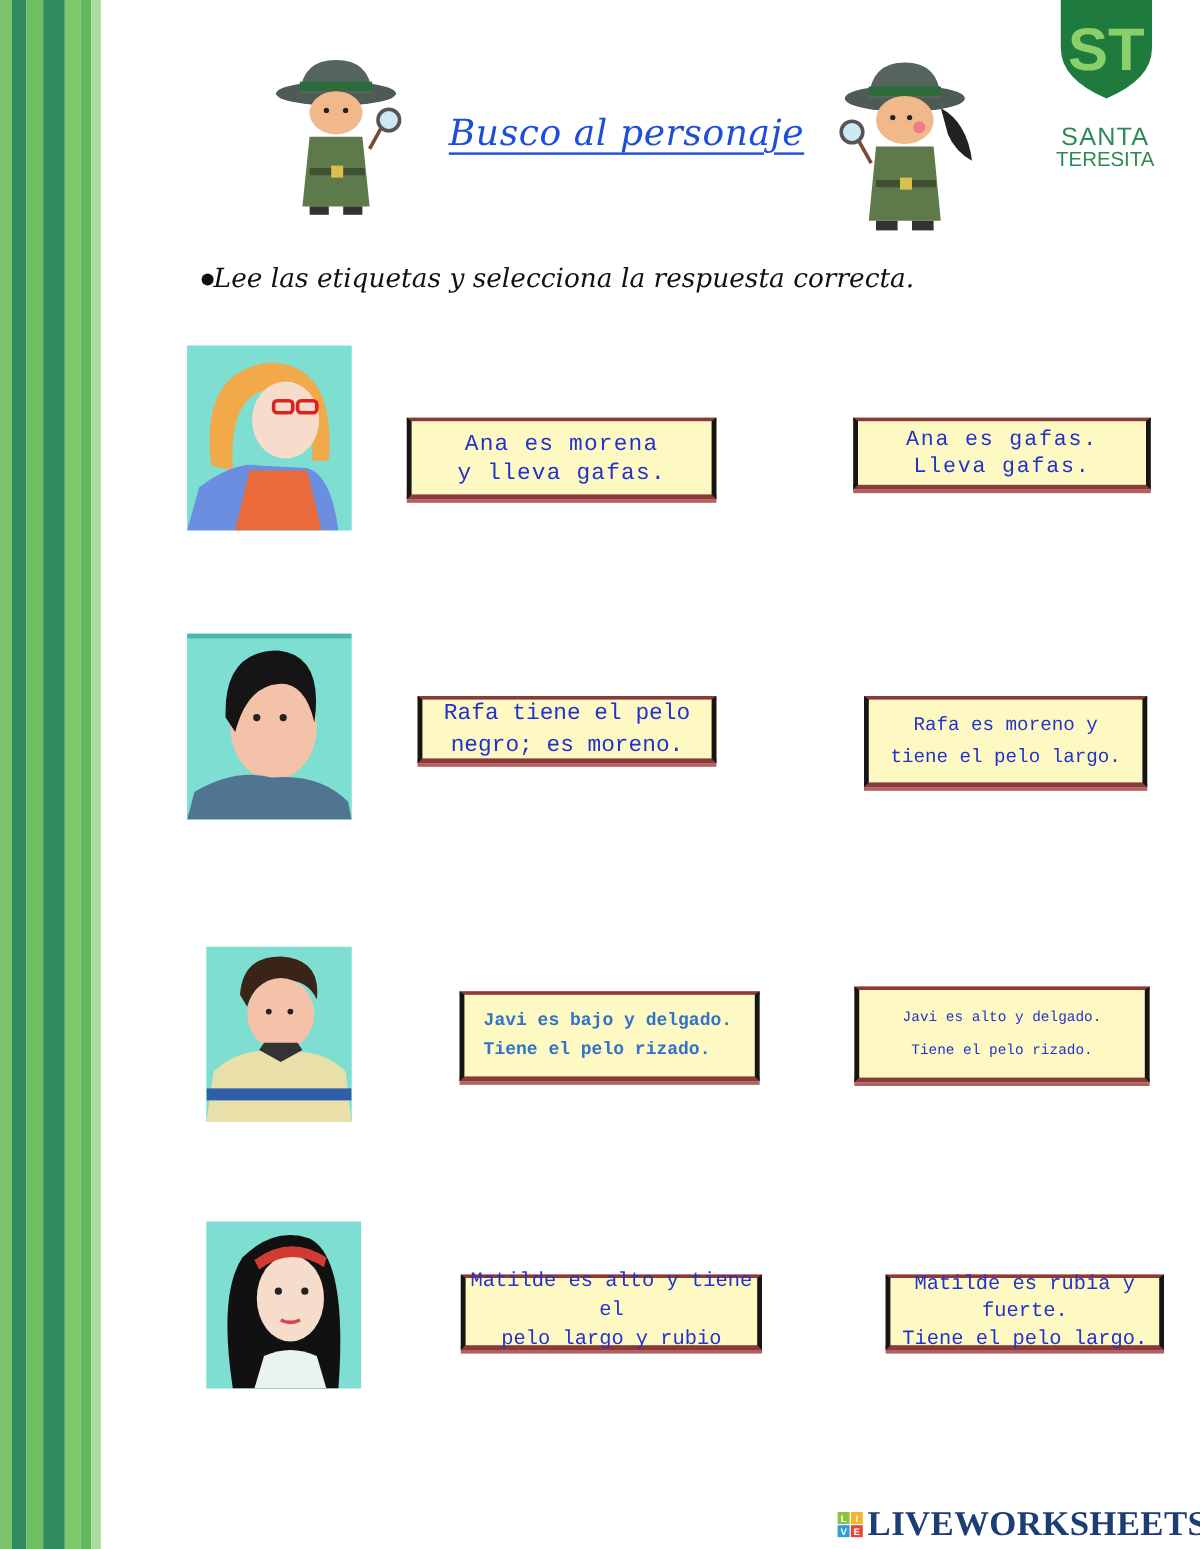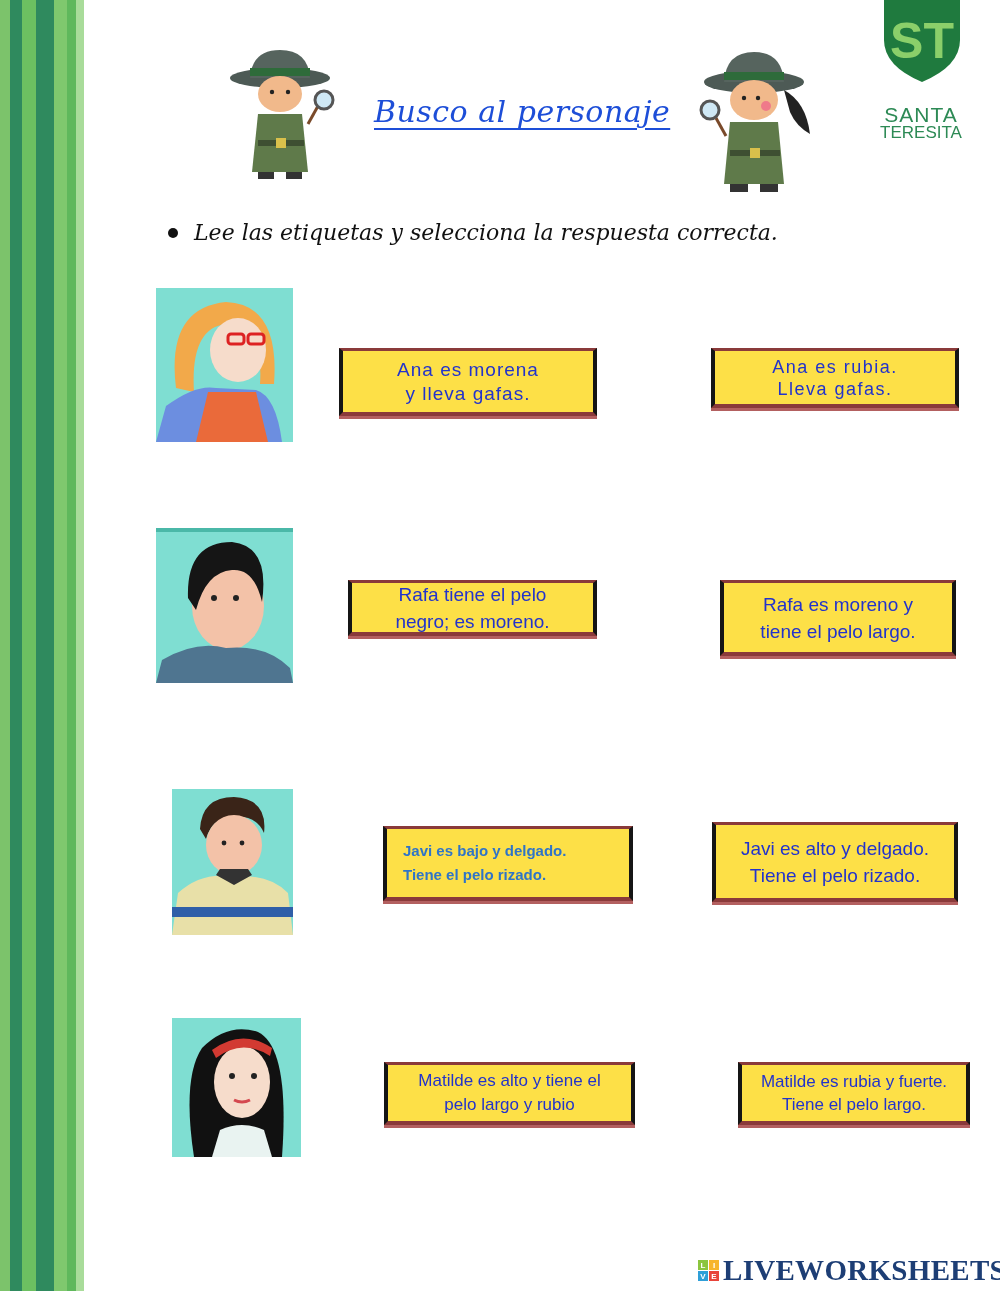--- a/index.html
+++ b/index.html
@@ -14,44 +14,44 @@
     .title {
       position: absolute; left: 374px; top: 94px;
       font-family: "DejaVu Serif", serif; font-style: italic;
       font-size: 30px; color: #1d4ed8; text-decoration: underline;
       text-underline-offset: 6px; text-decoration-thickness: 2px;
       letter-spacing: 0.5px;
     }
     .instruction {
       position: absolute; left: 168px; top: 220px;
       font-family: "DejaVu Serif", serif; font-style: italic;
-      font-size: 22px; color: #111; display: flex; align-items: center; gap: 16px;
+      font-size: 22px; color: #111; display: flex; align-items: center; 
     }
     .bullet { width: 10px; height: 10px; border-radius: 50%; background: #111; }
 
     
     .logo { position: absolute; left: 872px; top: 0; width: 100px; height: 130px; }
     .logo-text { position: absolute; left: 880px; top: 86px; font-family: "Liberation Sans", sans-serif; color: #2d8a55; line-height: 18px; text-align: center; width: 82px; margin-top: 20px; }
     .logo-text .l1 { font-size: 21px; letter-spacing: 1px; }
     .logo-text .l2 { font-size: 17px; }
 
     
     .detective { position: absolute; }
 
     
     .portrait { position: absolute; background: #7fded2; overflow: hidden; }
 
     
     .card {
-      position: absolute; background: #fde047;
+      position: absolute; background: #fef9c3;
       border-top: 3px solid #8a3a3a; border-bottom: 4px solid #8a3a3a;
       border-left: 4px solid #151515; border-right: 4px solid #151515;
       box-shadow: 0 3px 0 #b36060;
       display: flex; align-items: center; justify-content: center; text-align: center;
-      font-family: Liberation Sans, sans-serif; color: #2233cc;
+      font-family: Liberation Mono, monospace; color: #2233cc;
       cursor: pointer;
     }
     .card .line { display: block; }
 
     .footer-logo { position: absolute; left: 698px; top: 1254px; display: flex; align-items: center; gap: 4px; }
     .live-blocks { display: grid; grid-template-columns: 10px 10px; grid-template-rows: 10px 10px; gap: 1px; }
     .live-blocks span { font-size: 8px; font-weight: bold; color: #fff; display: flex; align-items: center; justify-content: center; font-family: "Liberation Sans", sans-serif; }
     .lw-text { font-family: Liberation Serif, serif; font-weight: bold; font-size: 29px; color: #1d3e75; letter-spacing: 0.3px; }
   </style>
 </head>
@@ -127,41 +127,41 @@
   <path d="M40 154 L52 104 L100 104 L112 154 Z" fill="#ea6a3a"></path>
 </svg>
 <div class="card" style="left:339px;top:348px;width:258px;height:68px;font-size:19px;line-height:24px;letter-spacing:1px">
   <div>
     <span class="line">Ana es morena</span>
     <span class="line">y lleva gafas.</span>
   </div>
 </div>
 <div class="card" style="left:711px;top:348px;width:248px;height:60px;font-size:18px;line-height:22px;letter-spacing:1.5px">
   <div>
-    <span class="line">Ana es rubia.</span>
+    <span class="line">Ana es gafas.</span>
     <span class="line">Lleva gafas.</span>
   </div>
 </div>
 
 <svg class="portrait" style="left:156px;top:528px" width="137" height="155" viewBox="0 0 137 155">
   <rect width="137" height="155" fill="#7fded2"></rect>
   <rect x="0" y="0" width="137" height="4" fill="#4ab8a8"></rect>
   <ellipse cx="72" cy="78" rx="36" ry="44" fill="#f3c2a8"></ellipse>
   <path d="M32 70 Q30 14 76 14 Q114 18 106 74 Q98 40 76 42 Q50 44 40 82 Z" fill="#151515"></path>
   <circle cx="58" cy="70" r="3" fill="#222"></circle>
     <circle cx="80" cy="70" r="3" fill="#222"></circle>
   <path d="M0 155 L6 132 Q40 112 70 120 Q110 116 134 140 L137 155 Z" fill="#4f7590"></path>
 </svg>
 <div class="card" style="left:348px;top:580px;width:249px;height:56px;font-size:19px;line-height:27px">
   <div>
     <span class="line">Rafa tiene el pelo</span>
     <span class="line">negro; es moreno.</span>
   </div>
 </div>
-<div class="card" style="left:720px;top:580px;width:236px;height:76px;font-size:19px;line-height:27px">
+<div class="card" style="left:720px;top:580px;width:236px;height:76px;font-size:16px;line-height:27px">
   <div>
     <span class="line">Rafa es moreno y</span>
     <span class="line">tiene el pelo largo.</span>
   </div>
 </div>
 
 <svg class="portrait" style="left:172px;top:789px" width="121" height="146" viewBox="0 0 121 146">
   <rect width="121" height="146" fill="#7fded2"></rect>
   <path d="M28 40 Q30 8 62 8 Q96 10 92 44 Q84 26 62 28 Q40 28 34 50 Z" fill="#3a2418"></path>
   <ellipse cx="62" cy="56" rx="28" ry="30" fill="#f3c2a8"></ellipse>
@@ -170,21 +170,21 @@
   <path d="M0 146 L6 104 Q30 82 62 88 Q96 84 116 104 L121 146 Z" fill="#e8e0a8"></path>
   <rect x="0" y="118" width="121" height="10" fill="#2f5fa8"></rect>
   <path d="M44 86 L62 96 L80 86 L76 80 L48 80 Z" fill="#333"></path>
 </svg>
 <div class="card" style="left:383px;top:826px;width:250px;height:75px;font-size:15px;line-height:24px;text-align:left;justify-content:flex-start;padding-left:16px;font-weight:bold;color:#2f74c8">
   <div>
     <span class="line">Javi es bajo y delgado.</span>
     <span class="line">Tiene el pelo rizado.</span>
   </div>
 </div>
-<div class="card" style="left:712px;top:822px;width:246px;height:80px;font-size:19px;line-height:27px">
+<div class="card" style="left:712px;top:822px;width:246px;height:80px;font-size:12px;line-height:27px">
   <div>
     <span class="line">Javi es alto y delgado.</span>
     <span class="line">Tiene el pelo rizado.</span>
   </div>
 </div>
 
 <svg class="portrait" style="left:172px;top:1018px" width="129" height="139" viewBox="0 0 129 139">
   <rect width="129" height="139" fill="#7fded2"></rect>
   <path d="M22 139 Q10 60 30 30 Q56 4 86 14 Q118 30 110 139 Z" fill="#111"></path>
   <ellipse cx="70" cy="64" rx="28" ry="36" fill="#f6dccb"></ellipse>

